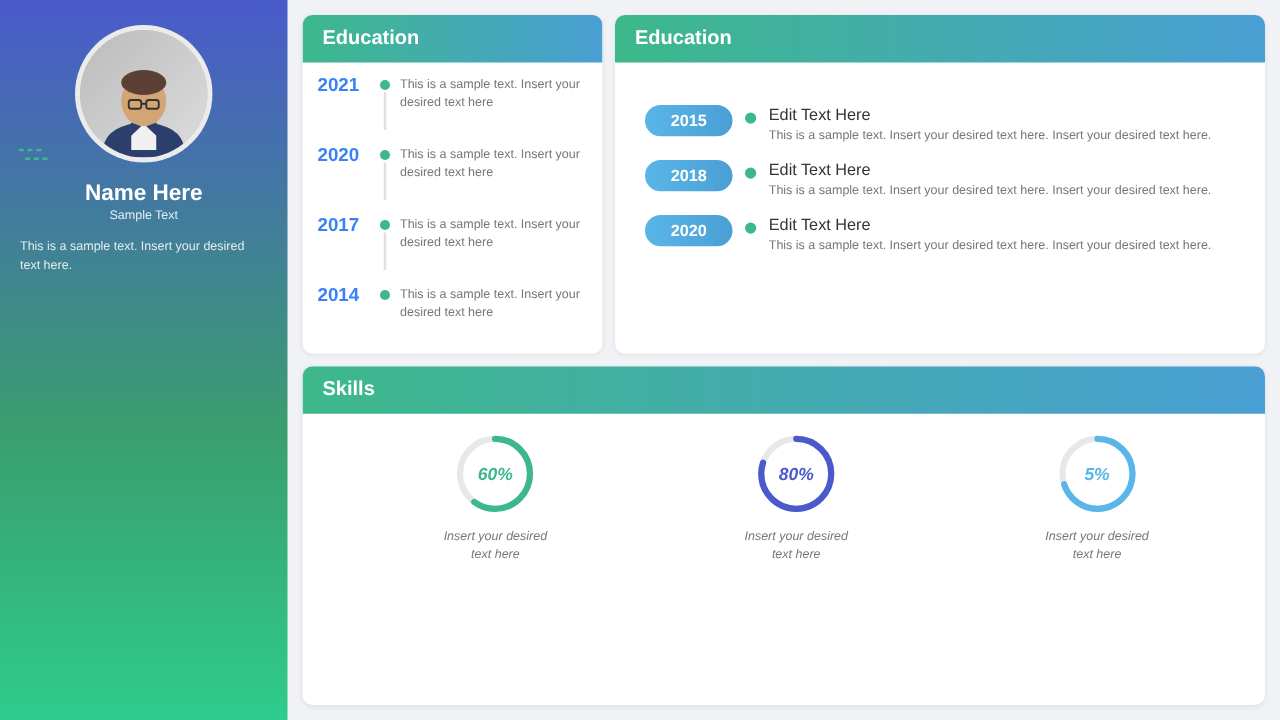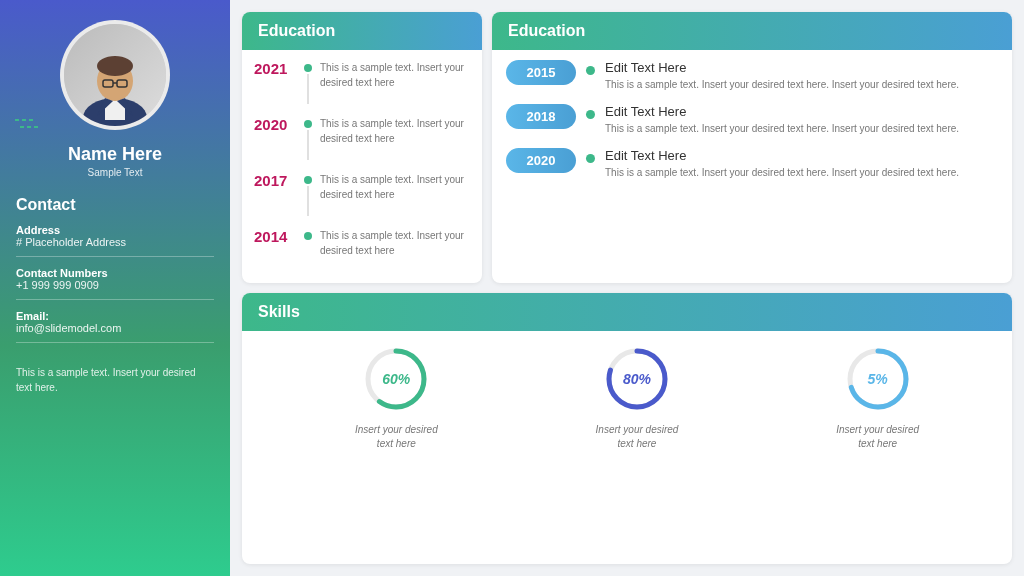--- a/index.html
+++ b/index.html
@@ -161,21 +161,21 @@
     .edu-item {
       display: flex;
       align-items: flex-start;
       margin-bottom: 12px;
       gap: 8px;
     }
 
     .edu-year {
       font-size: 15px;
       font-weight: 700;
-      color: #be185d;
+      color: #3b82f6;
       min-width: 42px;
     }
 
     .edu-dot-line {
       display: flex;
       flex-direction: column;
       align-items: center;
       padding-top: 4px;
     }
 
@@ -199,24 +199,25 @@
       color: #777;
       line-height: 1.5;
     }
 
     
     .experience-card {
       flex: 1;
     }
 
     .exp-list {
-      padding: 10px 14px;
+      padding: 10px 24px;
       display: flex;
       flex-direction: column;
       gap: 12px;
+      margin-top: 24px;
     }
 
     .exp-item {
       display: flex;
       align-items: flex-start;
       gap: 10px;
     }
 
     .exp-year-badge {
       background: linear-gradient(90deg, #5ab6e8, #4a9fd4);
@@ -331,38 +332,20 @@
   </div>
 
   <svg class="accent-lines" width="30" height="20">
     <line x1="0" y1="5" x2="20" y2="5" stroke="#3db88a" stroke-width="2" stroke-dasharray="4,3"></line>
     <line x1="5" y1="12" x2="25" y2="12" stroke="#3db88a" stroke-width="2" stroke-dasharray="4,3"></line>
   </svg>
 
   <div class="name-text">Name Here</div>
   <div class="sample-text-small">Sample Text</div>
 
-  <div class="contact-section">
-    <div class="contact-title">Contact</div>
-
-    <div class="contact-item">
-      <div class="contact-label">Address</div>
-      <div class="contact-value"># Placeholder Address</div>
-    </div>
-
-    <div class="contact-item">
-      <div class="contact-label">Contact Numbers</div>
-      <div class="contact-value">+1 999 999 0909</div>
-    </div>
-
-    <div class="contact-item">
-      <div class="contact-label">Email:</div>
-      <div class="contact-value">info@slidemodel.com</div>
-    </div>
-  </div>
 
   <div class="sidebar-footer-text">This is a sample text. Insert your desired text here.</div>
 </div>
 
 <div class="main-content">
   <div class="top-row">
 
     <div class="card education-card">
       <div class="card-header">
         <span class="card-header-title">Education</span>

